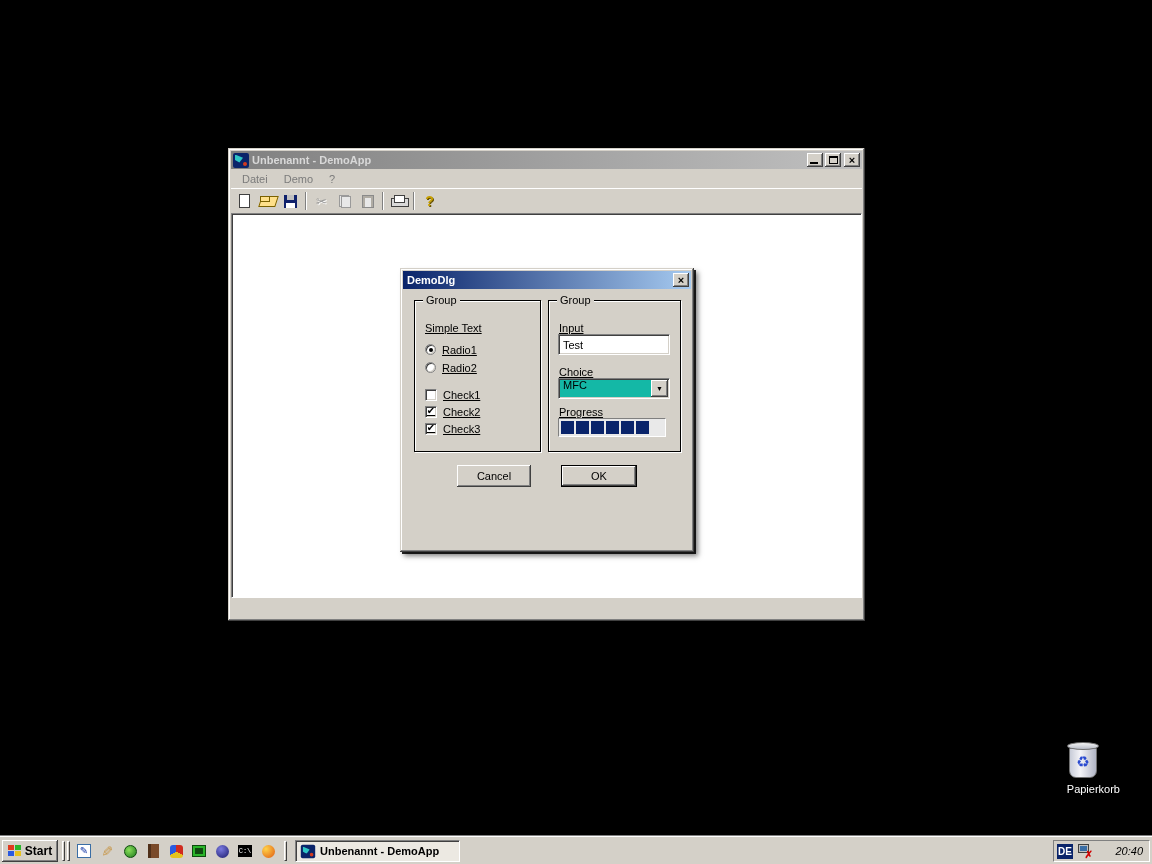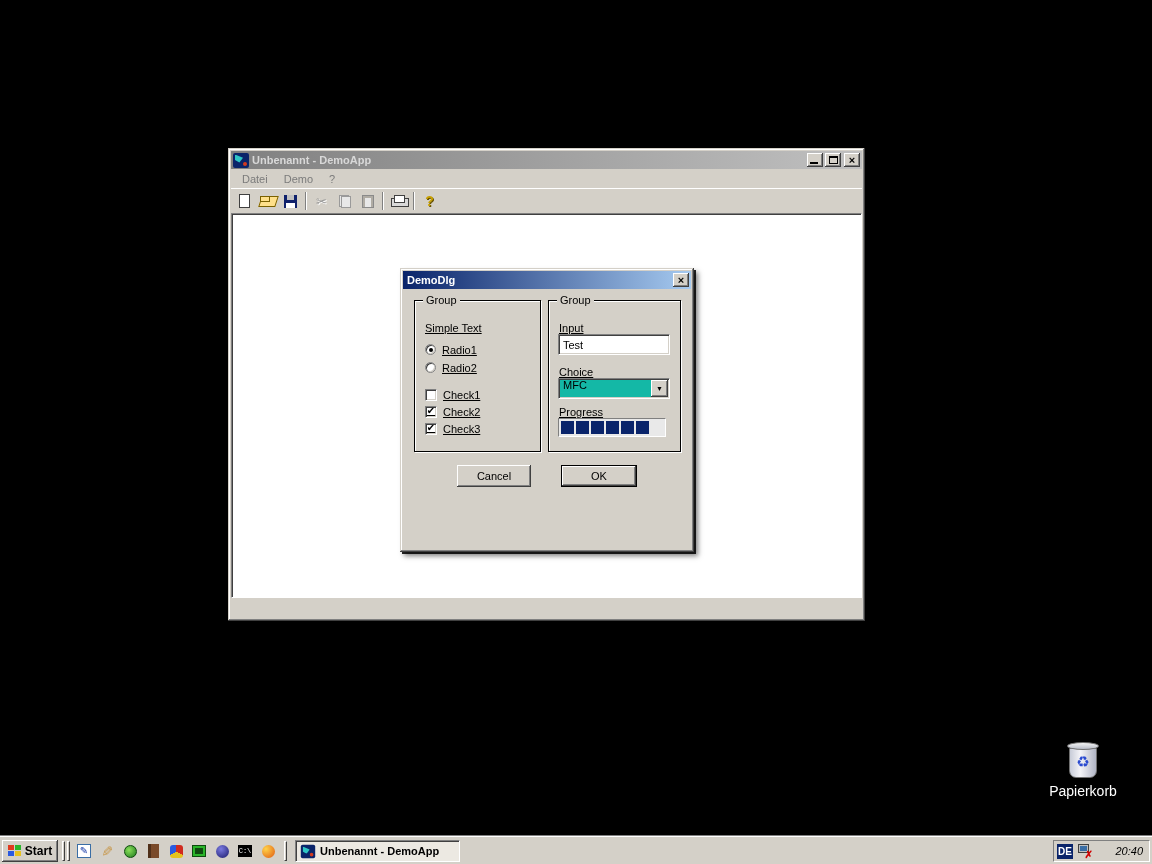--- a/index.html
+++ b/index.html
@@ -132,21 +132,21 @@
   .ic-globe { width:13px; height:13px; border-radius:50%; background:radial-gradient(circle at 5px 4px,#7a7ae0,#1a1a6a); }
   .ic-cmd { width:14px; height:12px; background:#000; color:#fff; font-size:7px; line-height:12px; text-align:center; font-family:"Liberation Mono",monospace; }
   .ic-fox { width:13px; height:13px; border-radius:50%; background:radial-gradient(circle at 4px 4px,#ffd24a,#e05a10); }
 
   
   #recycle-bin { position:absolute; left:1046px; top:742px; width:74px; text-align:center; }
   .trash { position:relative; width:32px; height:38px; margin:0 auto; }
   .trash .lid { position:absolute; left:0; top:0; width:32px; height:8px; background:linear-gradient(#f4f4f4,#b8bcc8); border:1px solid #707070; border-radius:50%; }
   .trash .body { position:absolute; left:2px; top:6px; width:28px; height:30px; background:linear-gradient(90deg,#c8ccd8,#f4f4f8 40%,#b0b4c4); border:1px solid #707070; border-radius:0 0 7px 7px; }
   .trash .rec { position:absolute; left:0; right:0; top:12px; color:#2a4ad0; font-size:15px; line-height:15px; }
-  #recycle-bin .label { margin-top:3px; color:#fff; font-size:14px; }
+  #recycle-bin .label { margin-top:3px; color:#fff; font-size:11px;text-align:right; }
 </style>
 </head>
 <body>
 
 <div id="screen">
 
   <div id="main-window" class="bevel-window">
     <div class="titlebar inactive">
       <span class="appicon"></span>
       <span class="ttext">Unbenannt - DemoApp</span>

